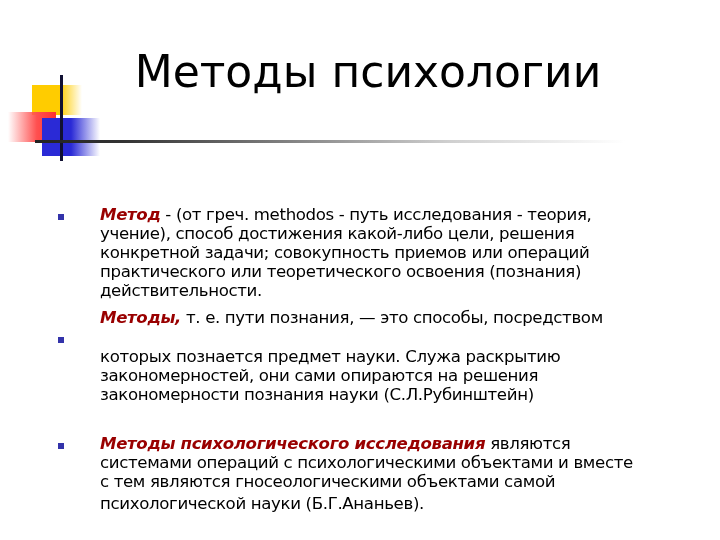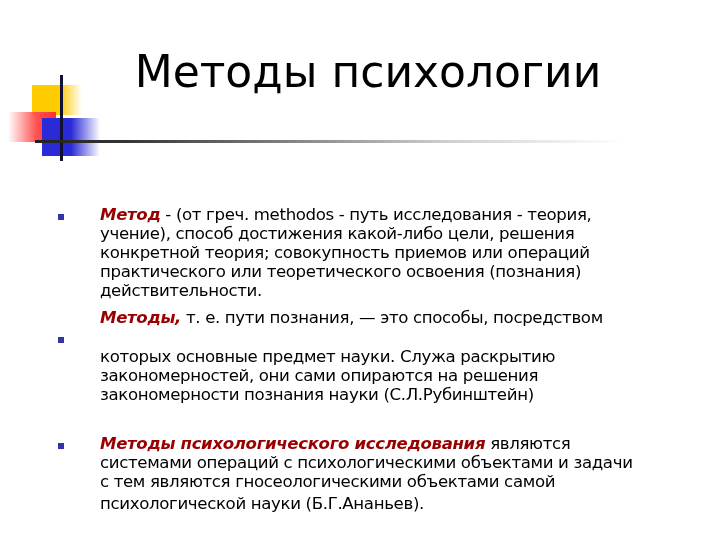--- a/index.html
+++ b/index.html
@@ -55,34 +55,34 @@
 <div class="title">
   <span>Методы психологии</span>
 </div>
 
 <div class="bullets">
 
   <div class="item">
     <div class="bullet" style="top:214px"></div>
     <div class="line" style="top:205px"><span class="kw">Метод</span><span> - (от греч. methodos - путь исследования - теория,</span></div>
     <div class="line" style="top:224px">учение), способ достижения какой-либо цели, решения</div>
-    <div class="line" style="top:243px">конкретной теория; совокупность приемов или операций</div>
+    <div class="line" style="top:243px">конкретной задачи; совокупность приемов или операций</div>
     <div class="line" style="top:262px">практического или теоретического освоения (познания)</div>
     <div class="line" style="top:281px">действительности.</div>
   </div>
 
   <div class="item">
     <div class="bullet" style="top:337px"></div>
     <div class="line" style="top:308px"><span class="kw">Методы,</span><span> т. е. пути познания, — это способы, посредством</span></div>
-    <div class="line" style="top:347px">которых основные предмет науки. Служа раскрытию</div>
+    <div class="line" style="top:347px">которых познается предмет науки. Служа раскрытию</div>
     <div class="line" style="top:366px">закономерностей, они сами опираются на решения</div>
     <div class="line" style="top:385px">закономерности познания науки (С.Л.Рубинштейн)</div>
   </div>
 
   <div class="item">
     <div class="bullet" style="top:443px"></div>
     <div class="line" style="top:434px"><span class="kw">Методы психологического исследования</span><span> являются</span></div>
-    <div class="line" style="top:453px">системами операций с психологическими объектами и задачи</div>
+    <div class="line" style="top:453px">системами операций с психологическими объектами и вместе</div>
     <div class="line" style="top:472px">с тем являются гносеологическими объектами самой</div>
     <div class="line" style="top:494px">психологической науки (Б.Г.Ананьев).</div>
   </div>
 
 </div>
 
 </body></html>

